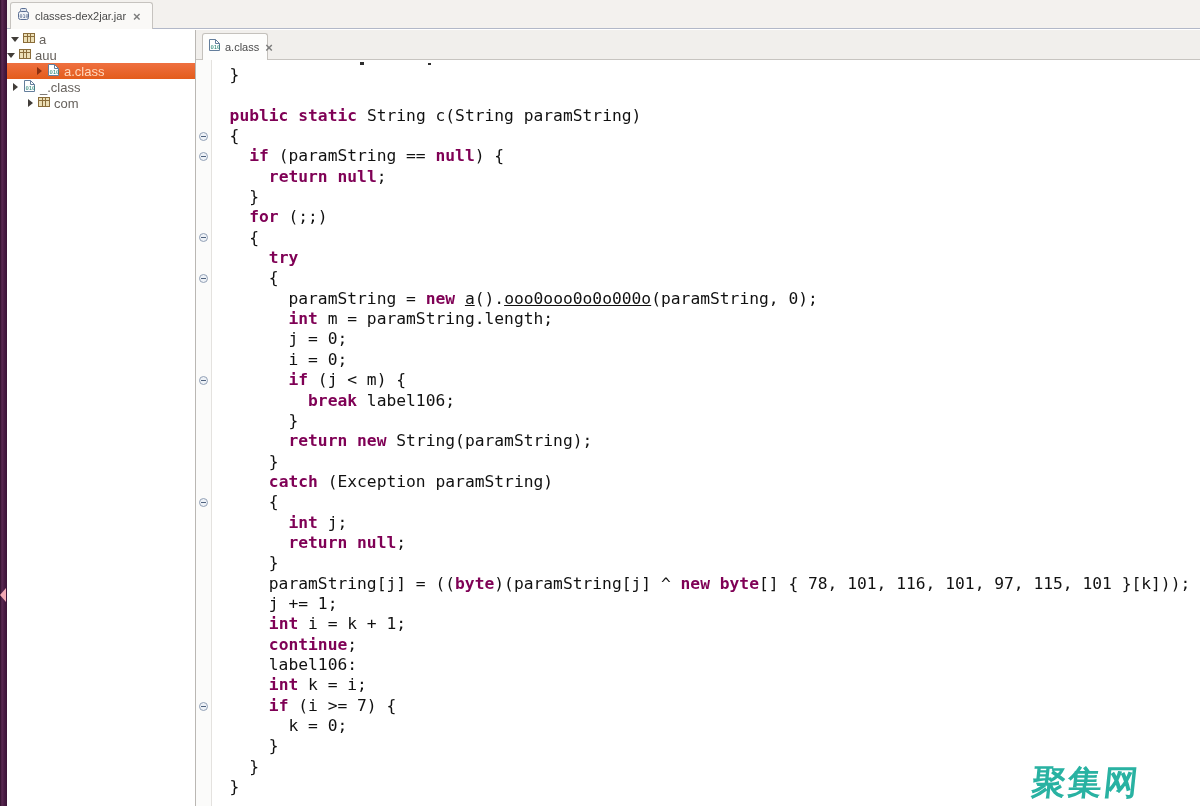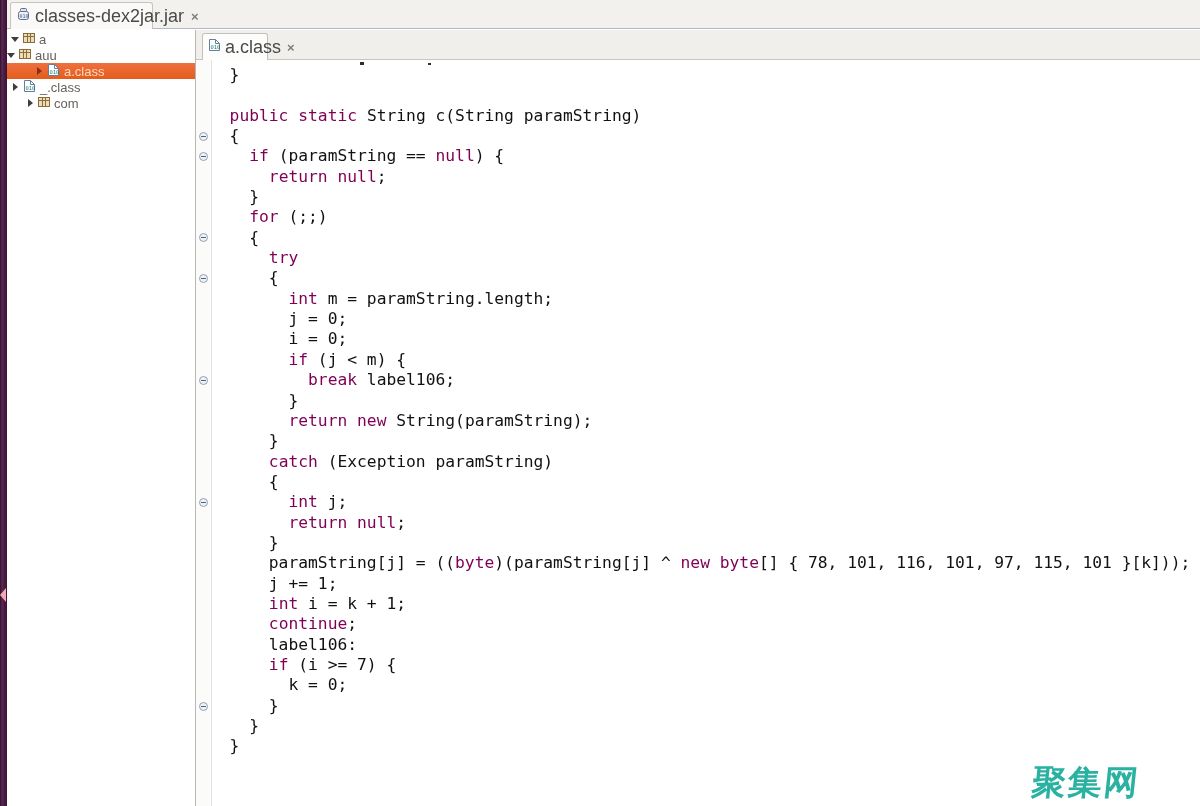--- a/index.html
+++ b/index.html
@@ -22,21 +22,21 @@
   .top-bar{
     position:absolute;left:7px;top:0;width:1193px;height:29px;
     background:#f3f1ee;border-bottom:1px solid #b2b8c8;box-sizing:border-box;
   }
   .jar-tab{
     position:absolute;left:3px;top:2px;bottom:-1px;width:143px;
     background:#faf9f7;border:1px solid #c6c3bf;border-bottom:none;
     border-radius:3px 3px 0 0;box-sizing:border-box;
     display:flex;align-items:center;padding:0 6px;gap:5px;z-index:2;
   }
-  .tab-label{font-size:18px;color:#4a4a4a;white-space:nowrap;}
+  .tab-label{font-size:11px;color:#4a4a4a;white-space:nowrap;}
   .tab-close{font-size:13px;color:#7d7d7d;font-weight:bold;line-height:1;margin-left:2px;cursor:default;}
   
   .tree-panel{
     position:absolute;left:7px;top:30px;width:189px;height:776px;
     background:#ffffff;border-right:1px solid #bab7b3;box-sizing:border-box;
     padding-top:1px;
   }
   .tree-row{
     height:16px;display:flex;align-items:center;font-size:13px;color:#66615c;
     white-space:nowrap;cursor:default;
@@ -83,21 +83,21 @@
     position:absolute;left:1px;top:3px;width:5px;height:1px;background:#4f627e;
   }
   .code-lines{
     position:absolute;left:0;top:0;right:0;padding:5px 0 0 14px;z-index:2;
   }
   .cl{
     font-family:"DejaVu Sans Mono","Liberation Mono",monospace;
     font-size:16.3px;line-height:20.35px;height:20.35px;
     white-space:pre;color:#111111;
   }
-  .cl .kw{color:#7f0055;font-weight:normal;}
+  .cl .kw{color:#7f0055;font-weight:bold;}
   .cl .und{text-decoration:underline;}
   .speck{position:absolute;background:#2e2e2e;z-index:3;}
   
   .watermark{
     position:absolute;left:1032px;top:760px;z-index:40;
     font-size:34px;font-weight:bold;color:#29b2a2;
     transform:skewX(-6deg);letter-spacing:2px;
     font-family:"DejaVu Sans",sans-serif;white-space:nowrap;
   }
 </style>
@@ -215,38 +215,40 @@
       <div class="cl">&nbsp;</div>
       <div class="cl"><span>  </span><span class="kw">public</span><span> </span><span class="kw">static</span><span> String c(String paramString)</span></div>
       <div class="cl"><span>  {</span></div>
       <div class="cl"><span>    </span><span class="kw">if</span><span> (paramString == </span><span class="kw">null</span><span>) {</span></div>
       <div class="cl"><span>      </span><span class="kw">return</span><span> </span><span class="kw">null</span><span>;</span></div>
       <div class="cl"><span>    }</span></div>
       <div class="cl"><span>    </span><span class="kw">for</span><span> (;;)</span></div>
       <div class="cl"><span>    {</span></div>
       <div class="cl"><span>      </span><span class="kw">try</span></div>
       <div class="cl"><span>      {</span></div>
+      <div class="cl"><span>        paramString = </span><span class="kw">new</span><span> </span><span class="und">a</span><span>().</span><span class="und">ooo0ooo0o0o000o</span><span>(paramString, 0);</span></div>
       <div class="cl"><span>        </span><span class="kw">int</span><span> m = paramString.length;</span></div>
       <div class="cl"><span>        j = 0;</span></div>
       <div class="cl"><span>        i = 0;</span></div>
       <div class="cl"><span>        </span><span class="kw">if</span><span> (j &lt; m) {</span></div>
       <div class="cl"><span>          </span><span class="kw">break</span><span> label106;</span></div>
       <div class="cl"><span>        }</span></div>
       <div class="cl"><span>        </span><span class="kw">return</span><span> </span><span class="kw">new</span><span> String(paramString);</span></div>
       <div class="cl"><span>      }</span></div>
       <div class="cl"><span>      </span><span class="kw">catch</span><span> (Exception paramString)</span></div>
       <div class="cl"><span>      {</span></div>
       <div class="cl"><span>        </span><span class="kw">int</span><span> j;</span></div>
       <div class="cl"><span>        </span><span class="kw">return</span><span> </span><span class="kw">null</span><span>;</span></div>
       <div class="cl"><span>      }</span></div>
       <div class="cl"><span>      paramString[j] = ((</span><span class="kw">byte</span><span>)(paramString[j] ^ </span><span class="kw">new</span><span> </span><span class="kw">byte</span><span>[] { 78, 101, 116, 101, 97, 115, 101 }[k]));</span></div>
       <div class="cl"><span>      j += 1;</span></div>
       <div class="cl"><span>      </span><span class="kw">int</span><span> i = k + 1;</span></div>
       <div class="cl"><span>      </span><span class="kw">continue</span><span>;</span></div>
       <div class="cl"><span>      label106:</span></div>
+      <div class="cl"><span>      </span><span class="kw">int</span><span> k = i;</span></div>
       <div class="cl"><span>      </span><span class="kw">if</span><span> (i &gt;= 7) {</span></div>
       <div class="cl"><span>        k = 0;</span></div>
       <div class="cl"><span>      }</span></div>
       <div class="cl"><span>    }</span></div>
       <div class="cl"><span>  }</span></div>
     </div>
   <div class="speck" style="left:164px;top:2px;width:4px;height:3px;"></div>
   <div class="speck" style="left:232px;top:3px;width:3px;height:2px;"></div>
 </div>
 

